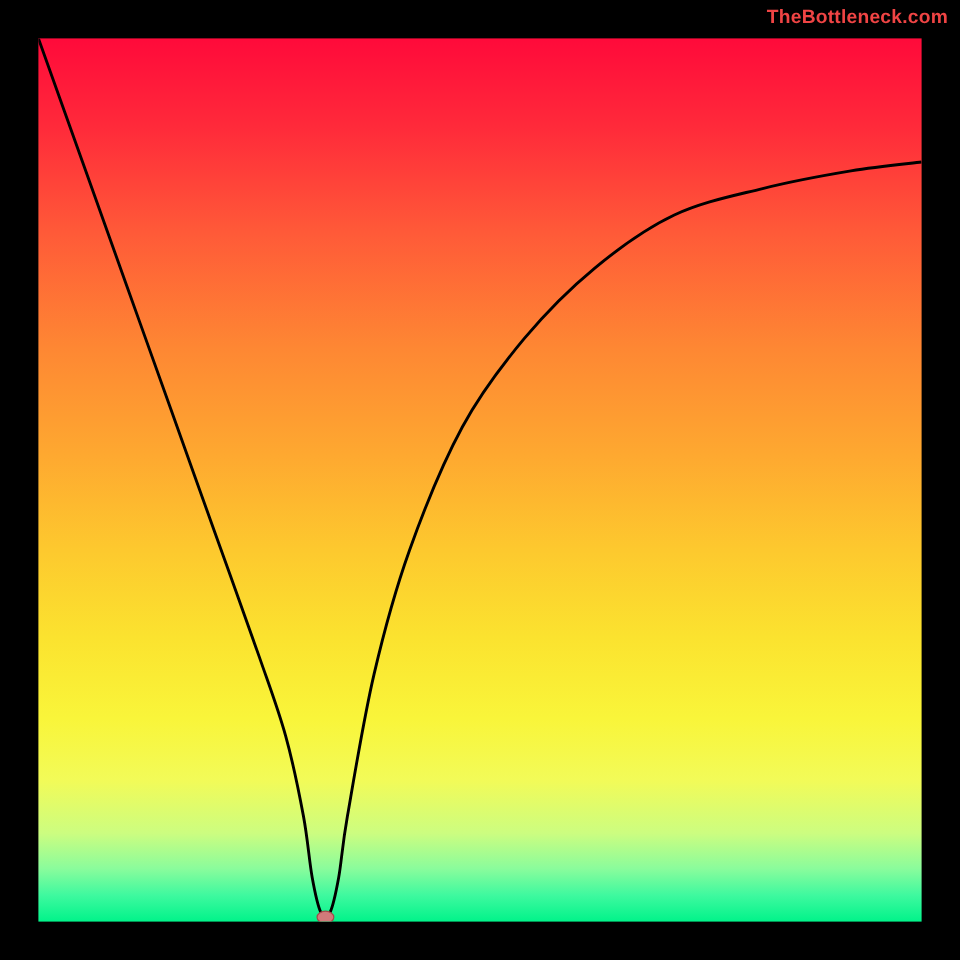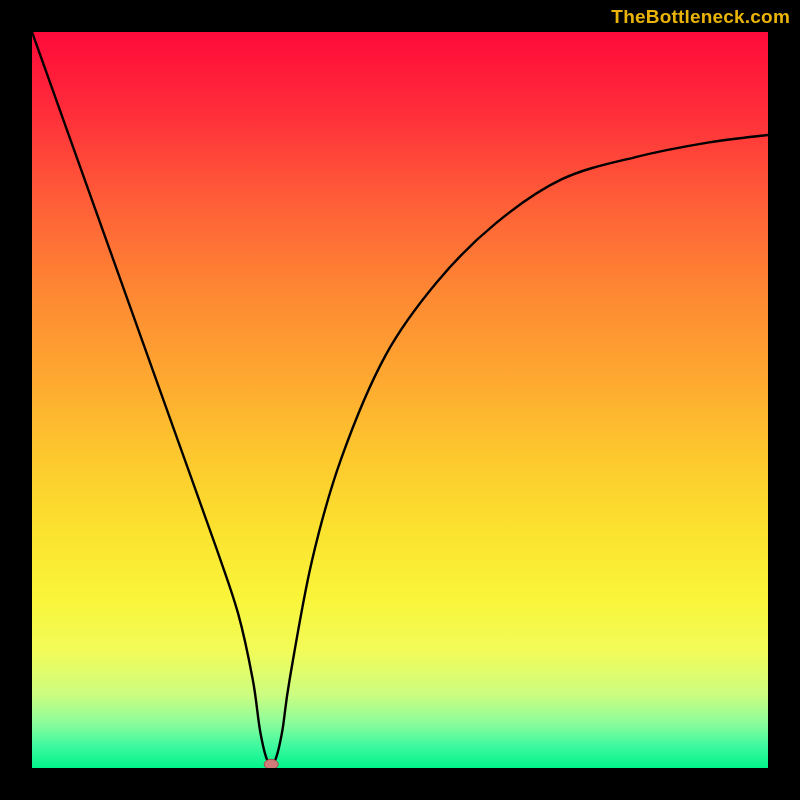--- a/index.html
+++ b/index.html
@@ -44,22 +44,22 @@
     position: absolute;
     left: 0;
     top: 0;
     width: 736px;
     height: 736px;
   }
   .watermark {
     position: absolute;
     top: 6px;
     right: 10px;
-    color: #eab308;
-    font-size: 19px;
+    color: #ef4444;
+    font-size: 16px;
     font-weight: 600;
     letter-spacing: 0.2px;
     user-select: none;
   }
 </style>
 </head>
 <body>
 
 <div class="outer">
   <div class="plot">

